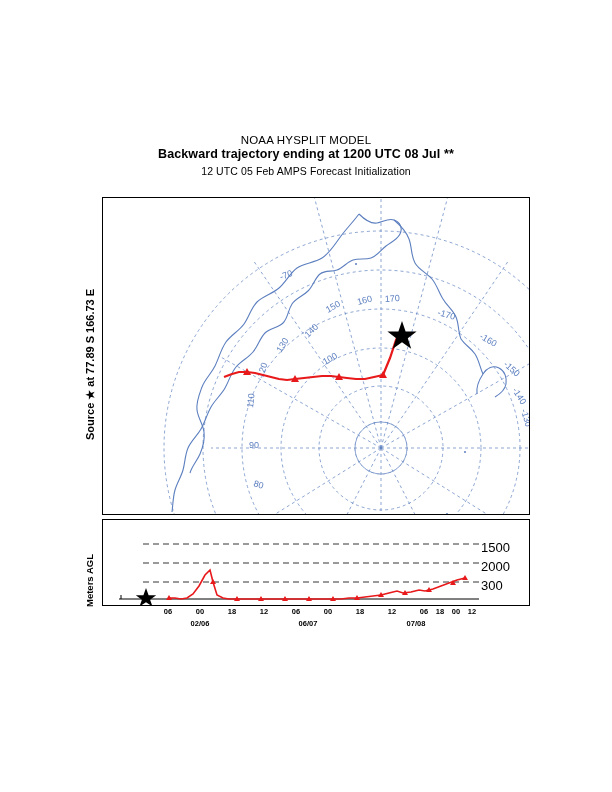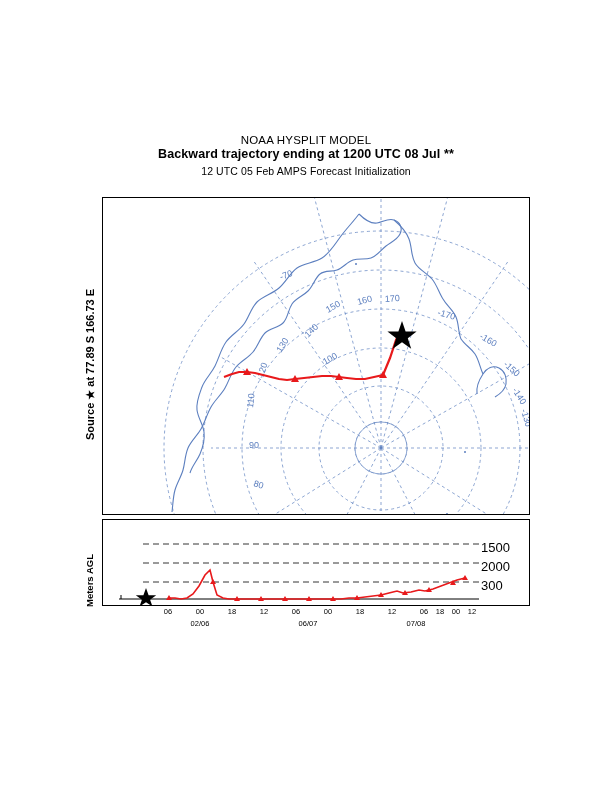--- a/index.html
+++ b/index.html
@@ -93,20 +93,21 @@
   }
   #height-svg { display: block; }
 
   
   #time-axis {
     position: absolute;
     left: 102px;
     top: 607px;
     width: 428px;
     height: 26px;
+    font-weight: bold;
   }
   #time-axis .tick {
     position: absolute;
     font-size: 7.5px;
     transform: translateX(-50%);
     white-space: nowrap;
   }
   #time-axis .day {
     position: absolute;
     font-size: 7.5px;

